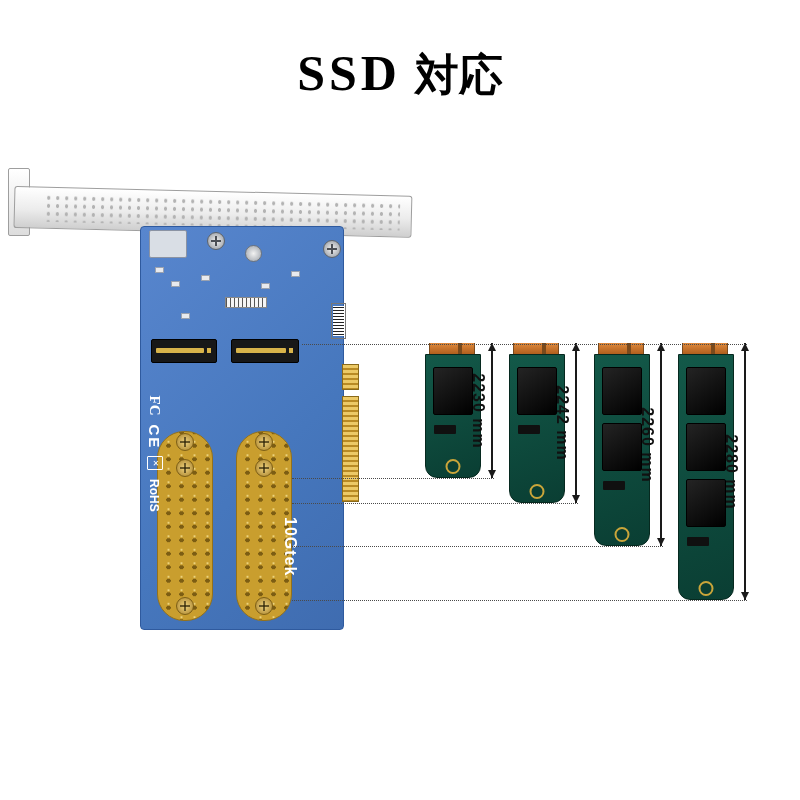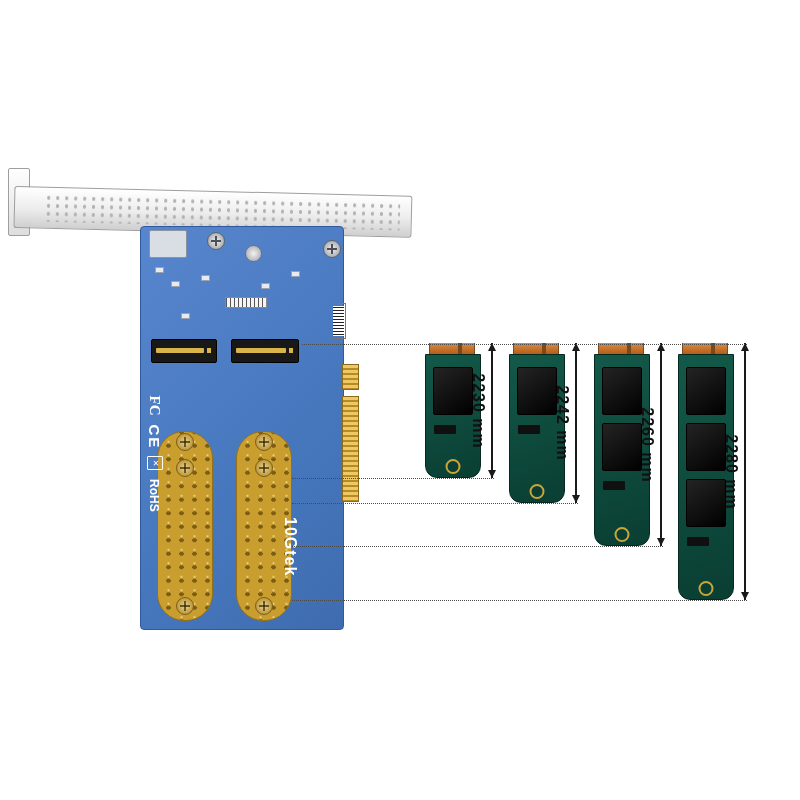--- a/index.html
+++ b/index.html
@@ -110,20 +110,23 @@
   .arr.down{bottom:0;border-top:8px solid #1a1a1a;}
   .dim-label{position:absolute;right:6px;top:50%;transform:translateY(-50%);
              writing-mode:vertical-rl;text-orientation:sideways;
              font-size:16px;font-weight:bold;color:#111;white-space:nowrap;letter-spacing:1px;}
 </style>
 </head>
 <body>
 
 <div class="stage">
 
+  <div class="title">
+    <span class="t-latin">SSD</span><span class="t-jp">対応</span>
+  </div>
 
   <div class="bracket-tab"></div>
   <div class="bracket">
     <div class="bracket-bar"></div>
     <div class="bracket-holes"></div>
   </div>
 
   <div class="card">
     <div class="comp-box"></div>
     <div class="capacitor"></div>

